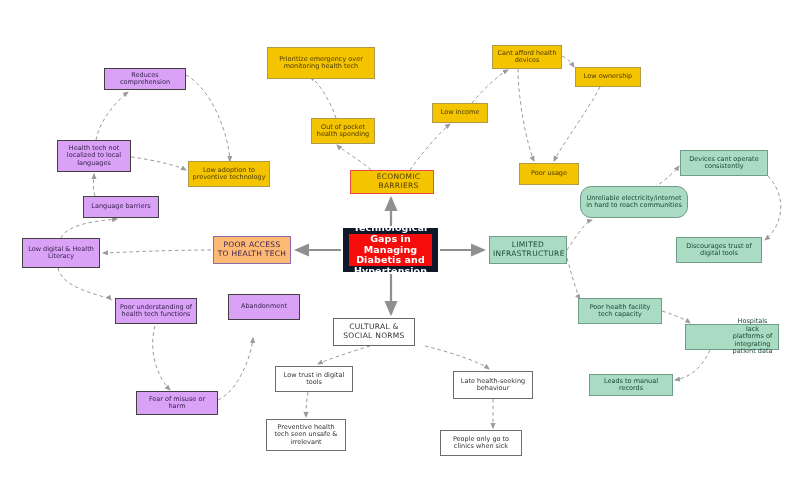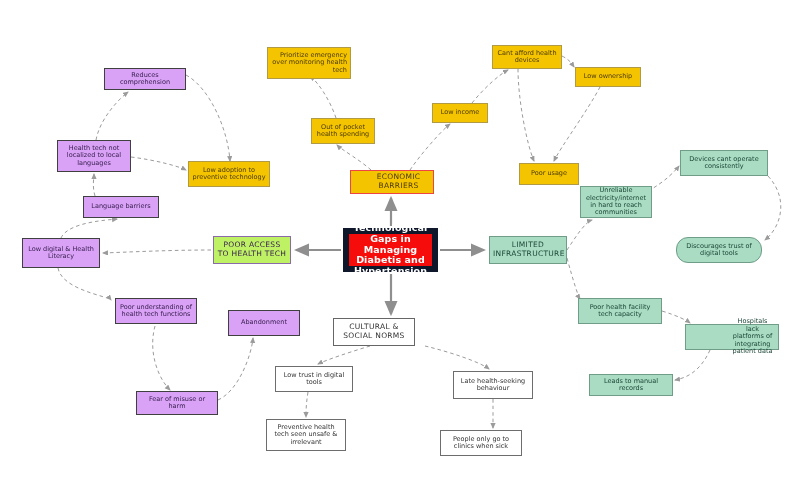--- a/index.html
+++ b/index.html
@@ -43,21 +43,21 @@
   }
   .n-central {
     background: #f70c0c;
     border: 6px solid #0f172a;
     color: #ffffff;
     font-weight: bold;
     font-size: 9.5px;
     letter-spacing: 0.1px;
   }
   .n-cat-purple {
-    background: #bef264;
+    background: #fdba74;
     border: 1px solid #8a6aa8;
     color: #3a2050;
     font-size: 7.5px;
     letter-spacing: 0.3px;
   }
   .n-cat-yellow {
     background: #f5c400;
     border: 1px solid #ef4444;
     color: #4a3a00;
     font-size: 7.5px;
@@ -192,29 +192,29 @@
   </div>
 
   <div class="node n-purple" style="left:115px; top:298px; width:82px; height:26px;">
     <span>Poor understanding of health tech functions</span>
   </div>
 
   <div class="node n-purple" style="left:136px; top:391px; width:82px; height:24px;">
     <span>Fear of misuse or harm</span>
   </div>
 
-  <div class="node n-purple" style="left:228px; top:310px; width:72px; height:26px;align-items:center;">
+  <div class="node n-purple" style="left:228px; top:294px; width:72px; height:26px;align-items:center;">
     <span>Abandonment</span>
   </div>
 
   <div class="node n-yellow" style="left:188px; top:161px; width:82px; height:26px;">
     <span>Low adoption to preventive technology</span>
   </div>
 
-  <div class="node n-yellow" style="left:267px; top:47px; width:84px; height:32px;text-align:right;">
+  <div class="node n-yellow" style="left:267px; top:47px; width:108px; height:32px;">
     <span>Prioritize emergency over monitoring health tech</span>
   </div>
 
   <div class="node n-yellow" style="left:311px; top:118px; width:64px; height:26px;">
     <span>Out of pocket health spending</span>
   </div>
 
   <div class="node n-yellow" style="left:432px; top:103px; width:56px; height:20px;">
     <span>Low income</span>
   </div>
@@ -224,29 +224,29 @@
   </div>
 
   <div class="node n-yellow" style="left:575px; top:67px; width:66px; height:20px;">
     <span>Low ownership</span>
   </div>
 
   <div class="node n-yellow" style="left:519px; top:163px; width:60px; height:22px;">
     <span>Poor usage</span>
   </div>
 
-  <div class="node n-green" style="left:580px; top:186px; width:72px; height:32px;">
+  <div class="node n-green" style="left:580px; top:186px; width:108px; height:32px;border-radius:11px;">
     <span>Unreliable electricity/internet in hard to reach communities</span>
   </div>
 
   <div class="node n-green" style="left:680px; top:150px; width:88px; height:26px;">
     <span>Devices cant operate consistently</span>
   </div>
 
-  <div class="node n-green" style="left:676px; top:237px; width:86px; height:26px;border-radius:12px;">
+  <div class="node n-green" style="left:676px; top:237px; width:86px; height:26px;">
     <span>Discourages trust of digital tools</span>
   </div>
 
   <div class="node n-green" style="left:578px; top:298px; width:84px; height:26px;">
     <span>Poor health facility tech capacity</span>
   </div>
 
   <div class="node n-green" style="left:685px; top:324px; width:94px; height:26px;padding-left:44px;">
     <span>Hospitals lack platforms of integrating patient data</span>
   </div>

